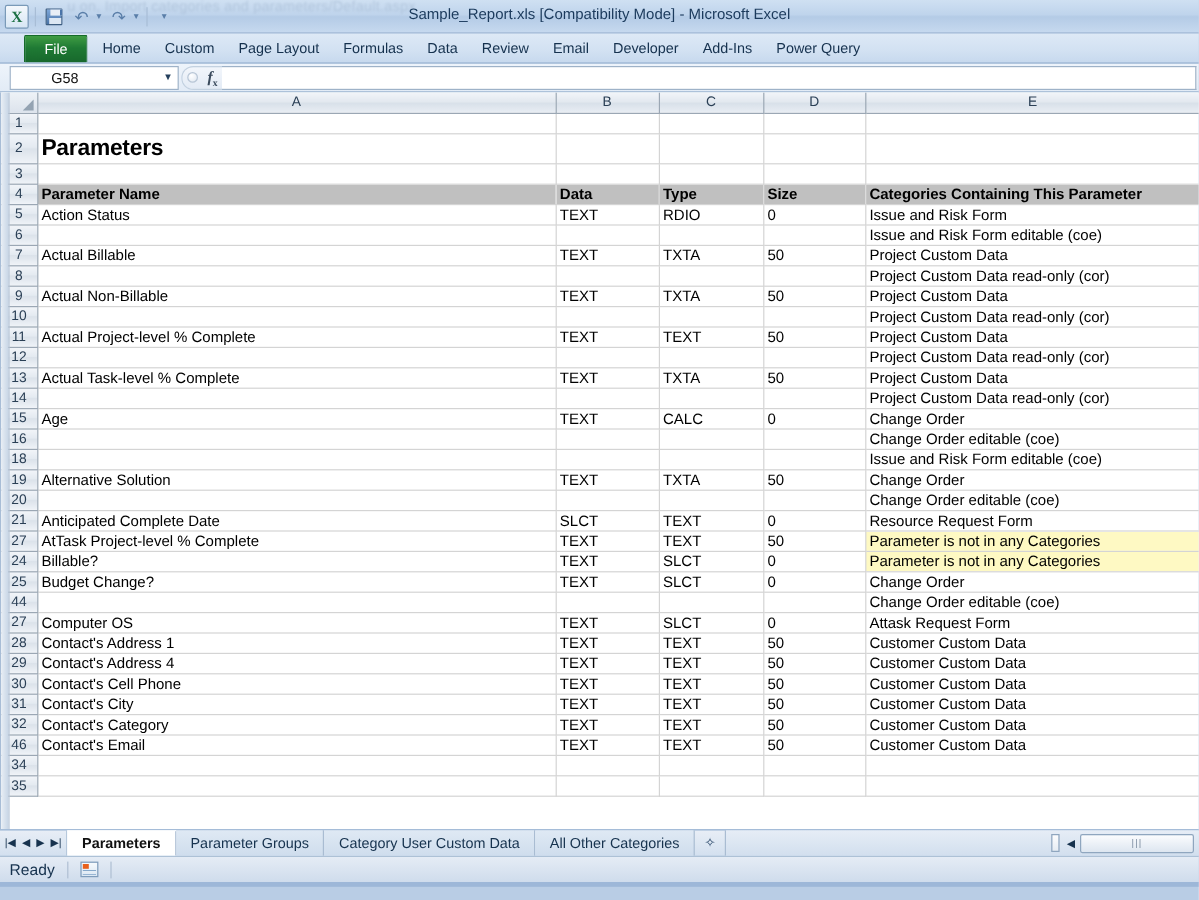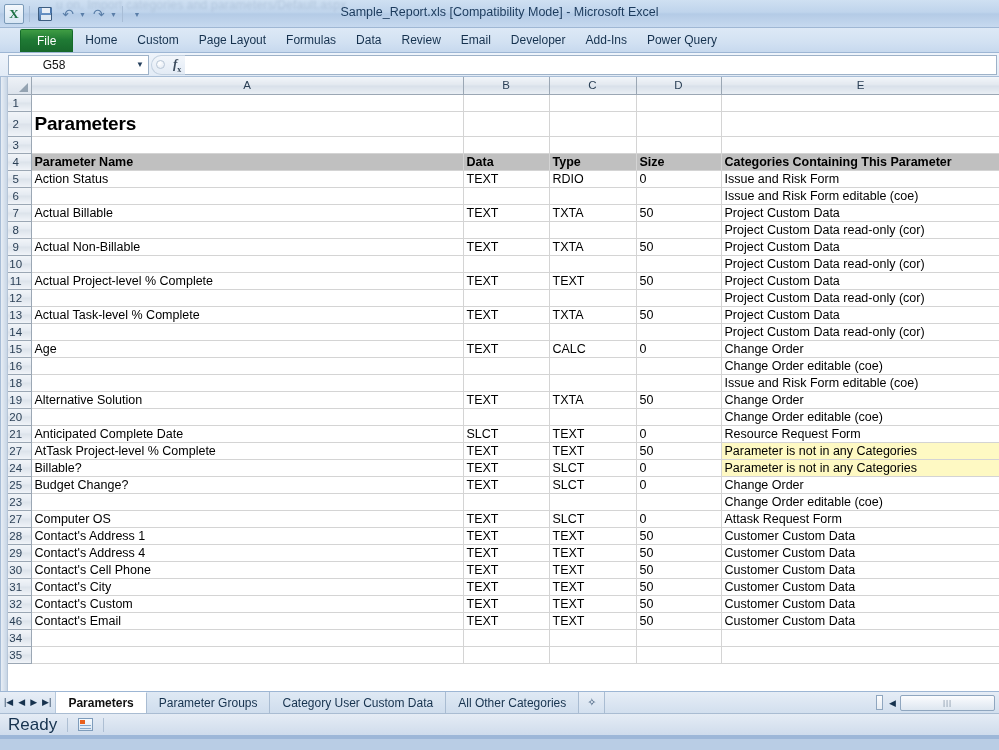--- a/index.html
+++ b/index.html
@@ -309,21 +309,21 @@
   }
 
   
   .statusbar {
     height: 22px;
     background: linear-gradient(to bottom, #e5ecf5, #cfdcec);
     border-top: 1px solid #a9bcd2;
     display: flex; align-items: center;
     padding-left: 8px;
     gap: 10px;
-    font-size: 17px; color: #16324e;
+    font-size: 13px; color: #16324e;
   }
   .sb-sep { width: 1px; height: 14px; background: #aebfd3; }
   .sb-icon {
     width: 15px; height: 13px;
     background: linear-gradient(to bottom, #f6fafd, #dbe7f3);
     border: 1px solid #7e9cbb;
     position: relative;
   }
   .sb-icon::before {
     content:""; position:absolute; left:1px; top:1px; width:5px; height:4px; background:#e8601c;
@@ -586,21 +586,21 @@
         </tr>
         <tr>
           <td class="rh">25</td>
           <td class="cell">Budget Change?</td>
           <td class="cell">TEXT</td>
           <td class="cell">SLCT</td>
           <td class="cell">0</td>
           <td class="cell">Change Order</td>
         </tr>
         <tr>
-          <td class="rh">23</td>
+          <td class="rh">44</td>
           <td class="cell"></td>
           <td class="cell"></td>
           <td class="cell"></td>
           <td class="cell"></td>
           <td class="cell">Change Order editable (coe)</td>
         </tr>
         <tr>
           <td class="rh">27</td>
           <td class="cell">Computer OS</td>
           <td class="cell">TEXT</td>
@@ -635,21 +635,21 @@
         <tr>
           <td class="rh">31</td>
           <td class="cell">Contact's City</td>
           <td class="cell">TEXT</td>
           <td class="cell">TEXT</td>
           <td class="cell">50</td>
           <td class="cell">Customer Custom Data</td>
         </tr>
         <tr>
           <td class="rh">32</td>
-          <td class="cell">Contact's Custom</td>
+          <td class="cell">Contact's Category</td>
           <td class="cell">TEXT</td>
           <td class="cell">TEXT</td>
           <td class="cell">50</td>
           <td class="cell">Customer Custom Data</td>
         </tr>
         <tr>
           <td class="rh">46</td>
           <td class="cell">Contact's Email</td>
           <td class="cell">TEXT</td>
           <td class="cell">TEXT</td>

